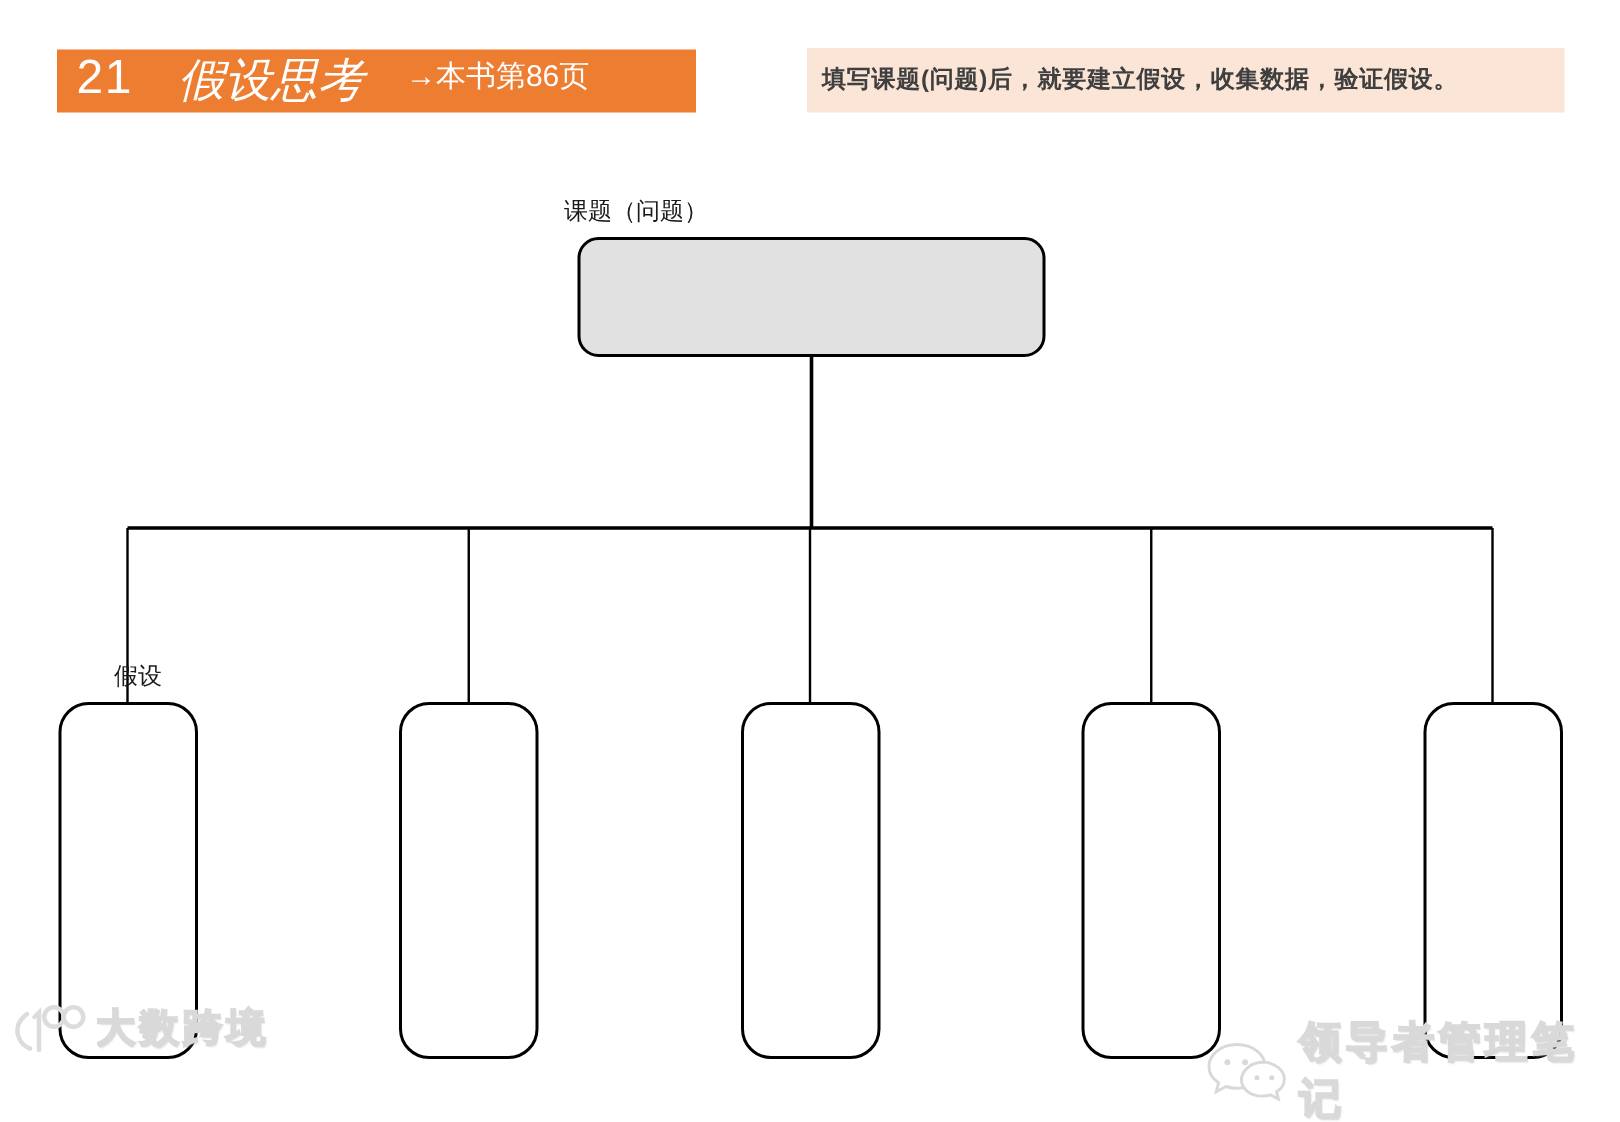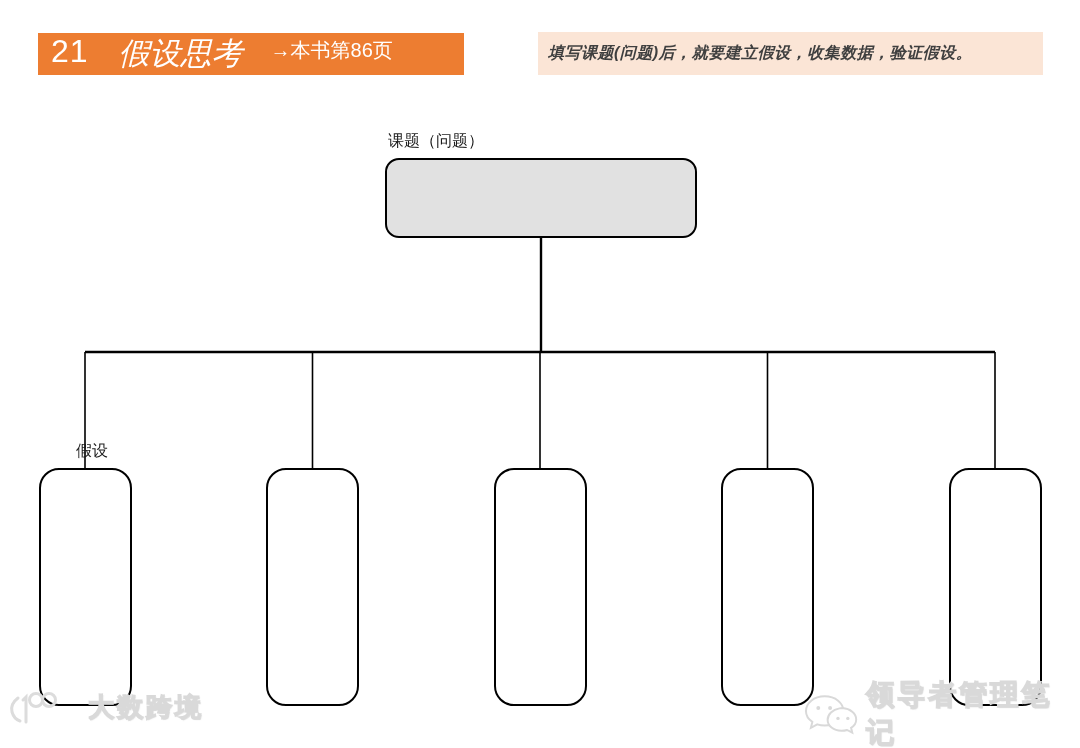--- a/index.html
+++ b/index.html
@@ -6,35 +6,35 @@
   body{font-family:"Liberation Sans","DejaVu Sans",sans-serif;}
   .page{position:relative;width:1080px;height:748px;background:#ffffff;overflow:hidden;}
 
   
   .title-bar{position:absolute;left:38px;top:33px;width:426px;height:42px;
     display:flex;align-items:flex-start;color:#fff;}
   .title-num{font-size:32px;margin-left:13px;letter-spacing:1px;}
   .title-text{font-size:31px;margin-left:30px;font-weight:400;font-style:italic;}
   .title-ref{font-size:20px;margin-left:28px;margin-top:4px;}
   .desc-box{position:absolute;left:538px;top:32px;width:505px;height:43px;
-    display:flex;align-items:center;font-style:italic;}
+    display:flex;align-items:center;}
   .desc-text{font-size:16px;font-weight:700;color:#3f3f3f;margin-left:10px;letter-spacing:0.5px;}
 
   
   .lines-layer{position:absolute;left:0;top:0;width:1080px;height:748px;}
-  .root-label{position:absolute;left:388px;top:131px;font-size:16px;color:#1a1a1a;}
+  .root-label{position:absolute;left:376px;top:131px;font-size:16px;color:#1a1a1a;}
   .root-box{position:absolute;left:385px;top:158px;width:312px;height:80px;
     border:2.5px solid #000;border-radius:14px;box-sizing:border-box;}
   .branch-label{position:absolute;left:76px;top:441px;font-size:16px;color:#1a1a1a;}
   .branch-box{position:absolute;top:468px;width:93px;height:238px;background:#fff;
     border:2px solid #000;border-radius:20px;box-sizing:border-box;}
 
   
   .wm{position:absolute;display:flex;align-items:center;pointer-events:none;}
-  .wm-left{left:6px;top:688px;gap:24px;}
+  .wm-left{left:6px;top:666px;}
   .wm-right{left:803px;top:676px;}
   .wm-text{font-weight:700;color:#ffffff;-webkit-text-stroke:1.3px #d9d9d9;
     text-shadow:1px 1px 1px rgba(160,160,160,0.35);letter-spacing:3px;}
   .wm-left .wm-text{font-size:26px;margin-left:6px;}
   .wm-right .wm-text{font-size:28px;margin-left:8px;}
 </style>
 </head>
 <body>
 
 <div class="page">

